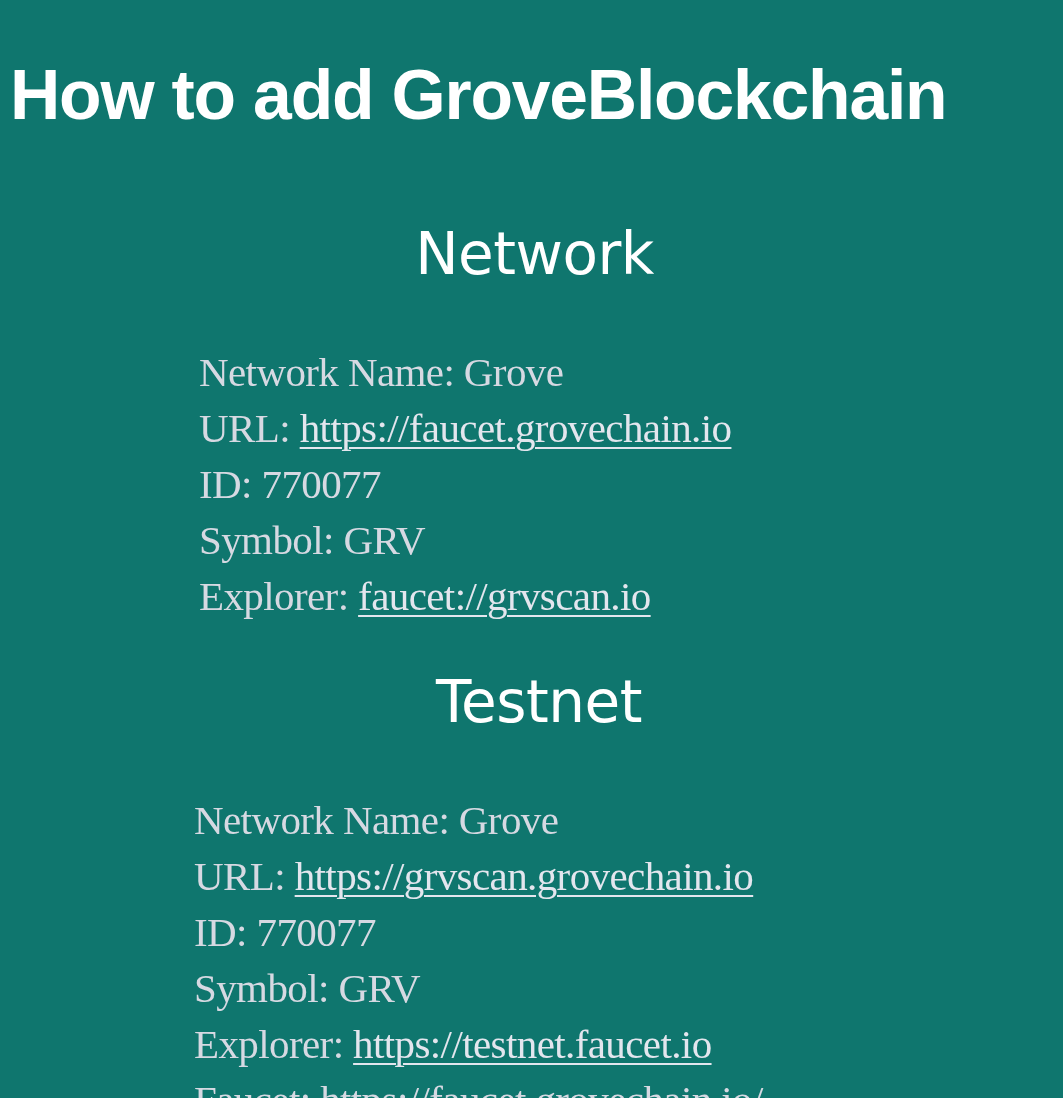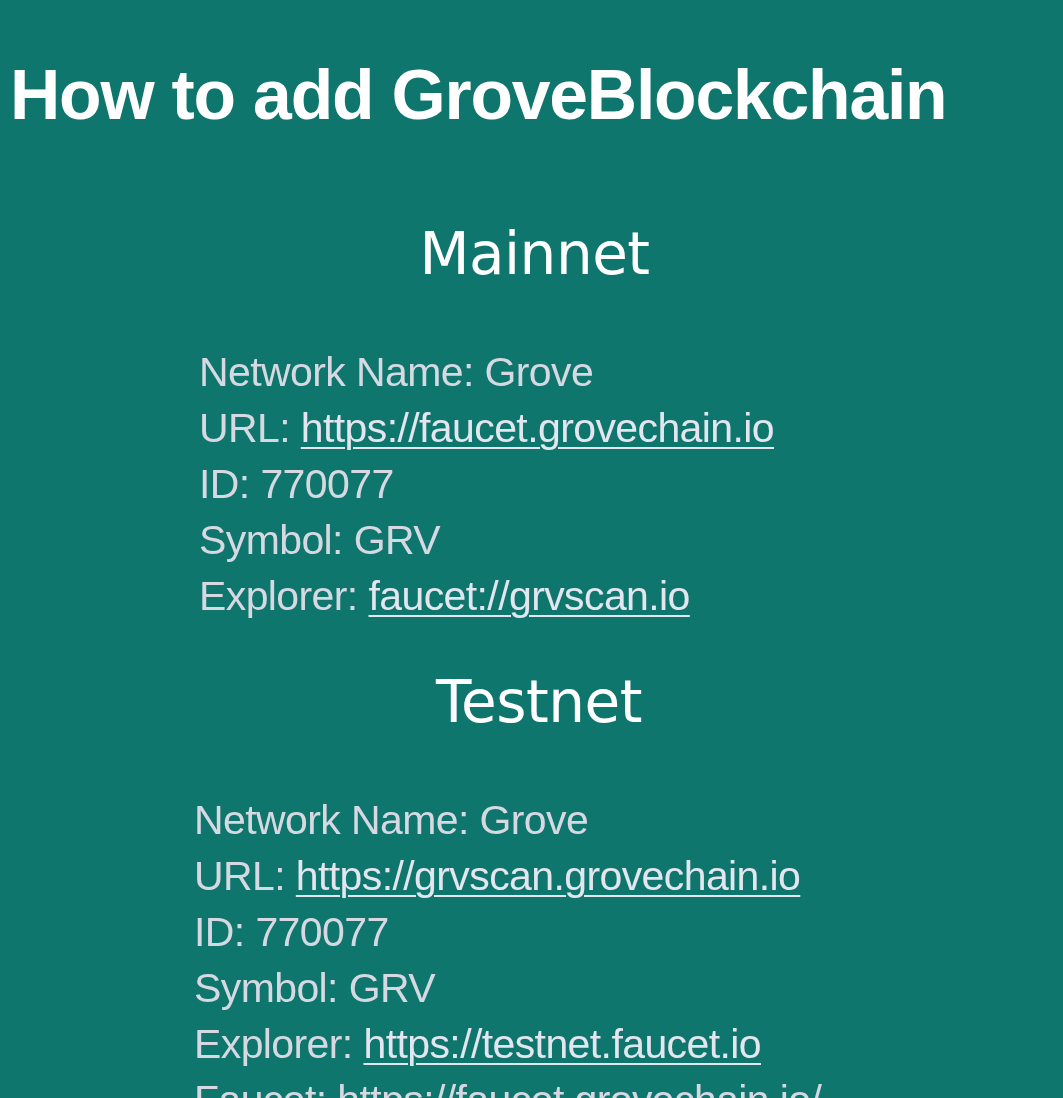--- a/index.html
+++ b/index.html
@@ -62,21 +62,21 @@
 
   .detail-list {
     margin: 0;
     padding: 0;
     list-style: none;
   }
   .section.mainnet .detail-list { padding-left: 199px; padding-top: 6px; }
   .section.testnet .detail-list { padding-left: 194px; padding-top: 6px; }
 
   .detail-line {
-    font-family: Liberation Sans, sans-serif;
+    font-family: Liberation Serif, serif;
     font-weight: 300;
     font-size: 41px;
     line-height: 56px;
     color: #d6d9e2;
     white-space: nowrap;
     letter-spacing: -0.6px;
   }
   .detail-label { color: #d6d9e2; }
   .detail-value { color: #d6d9e2; }
   .detail-value.link {
@@ -87,21 +87,21 @@
   }
 </style>
 </head>
 <body>
 
 <div id="page">
 
   <h1 class="page-title">How to add GroveBlockchain</h1>
 
   <section class="section mainnet">
-    <h2 class="section-heading">Mainnet</h2>
+    <h2 class="section-heading">Network</h2>
     <ul class="detail-list">
         <li class="detail-line"><span class="detail-label">Network Name:</span> <span class="detail-value">Grove</span></li>
         <li class="detail-line"><span class="detail-label">URL:</span> <a class="detail-value link" href="#">https://faucet.grovechain.io</a></li>
         <li class="detail-line"><span class="detail-label">ID:</span> <span class="detail-value">770077</span></li>
         <li class="detail-line"><span class="detail-label">Symbol:</span> <span class="detail-value">GRV</span></li>
         <li class="detail-line"><span class="detail-label">Explorer:</span> <a class="detail-value link" href="#">faucet://grvscan.io</a></li>
       </ul>
   </section>
 
   <section class="section testnet">

